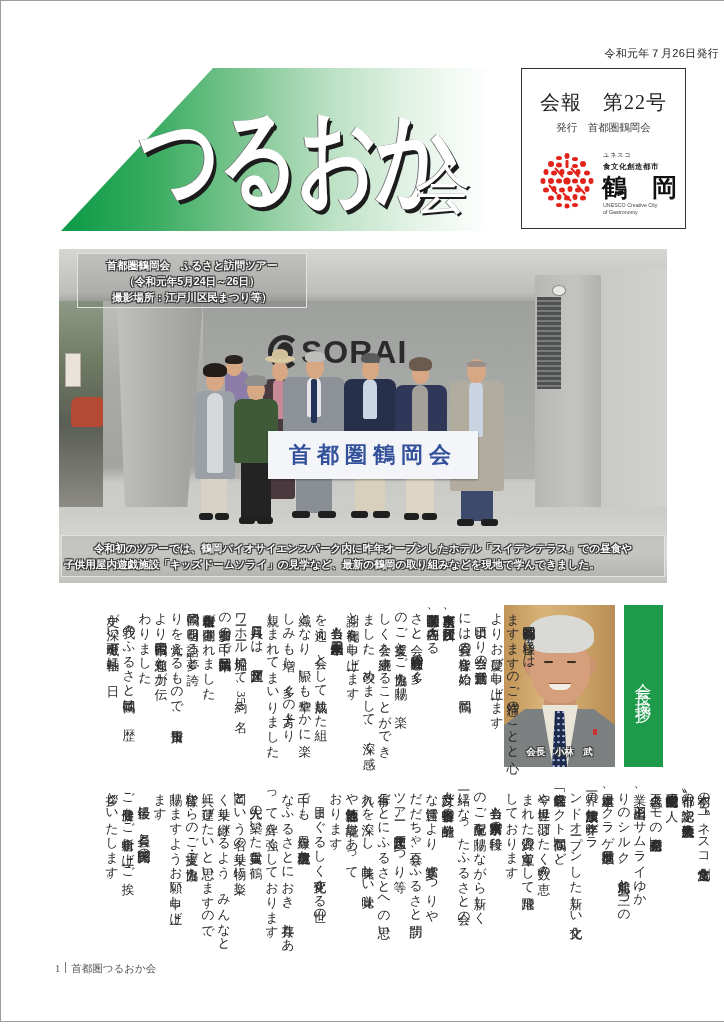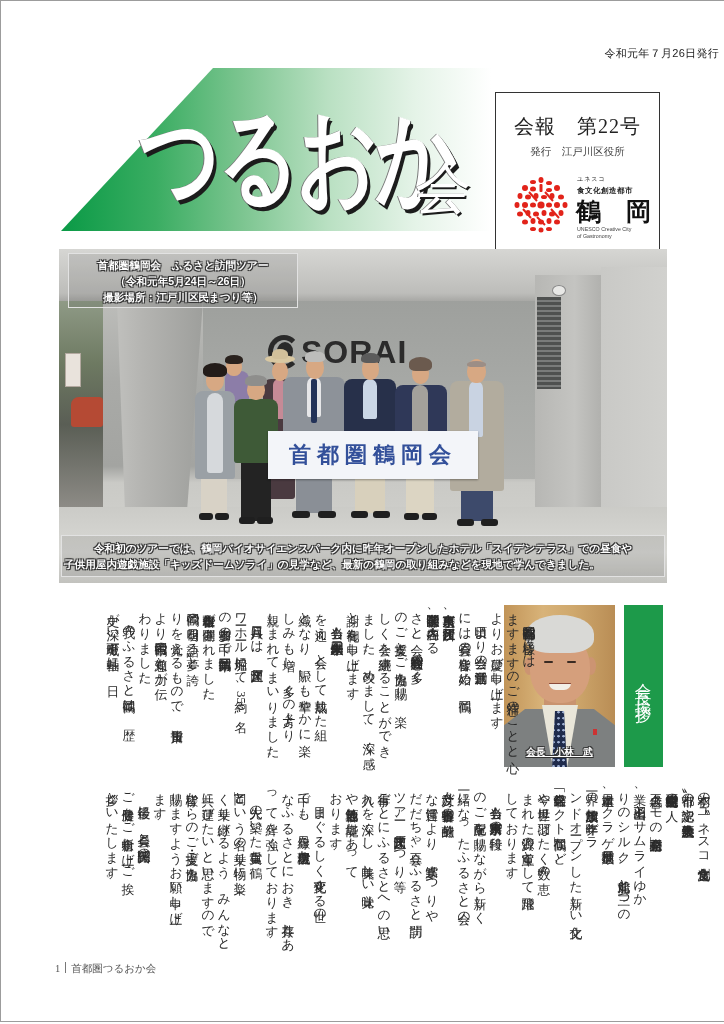--- a/index.html
+++ b/index.html
@@ -11,21 +11,21 @@
   .title-band { position:absolute; left:60px; top:67px; width:430px; height:163px;
     clip-path:polygon(152px 0, 430px 0, 430px 163px, 0 163px);
     background:linear-gradient(90deg,#0a9a46 0%,#3aad62 22%,#7cc590 42%,#b9e0c2 62%,#e4f3e7 82%,#ffffff 100%); }
   .title-prefix { position:absolute; left:62px; top:71px; font-size:33px; font-weight:bold; color:#1e1e1e; letter-spacing:5px; font-style:italic; }
   .title-main { position:absolute; left:138px; top:86px; font-size:80px; color:#ffffff; letter-spacing:-3px;
     transform:scale(1,1.32); transform-origin:top left; font-weight:bold;
     text-shadow:3px 3px 0 #1c1c1c, 1px 1px 0 #444, -1px 0 0 #777; white-space:nowrap; }
   .title-suffix { position:absolute; left:414px; top:150px; font-size:56px; color:#ffffff;
     transform:skewX(-8deg); text-shadow:2px 2px 0 #1c1c1c, -1px 0 0 #777; }
 
-  .issue-box { position:absolute; left:494px; top:67px; width:163px; height:159px; border:1.5px solid #333; background:#fff;margin-top:24px; }
+  .issue-box { position:absolute; left:520px; top:67px; width:163px; height:159px; border:1.5px solid #333; background:#fff; }
   .issue-label { position:absolute; left:0; right:0; top:20px; text-align:center; font-size:20px; color:#222; letter-spacing:1px; white-space:pre; }
   .publisher { position:absolute; left:0; right:0; top:52px; text-align:center; font-size:10.5px; color:#444; white-space:pre; }
   .logo-mark { position:absolute; left:15px; top:82px; width:60px; height:60px; }
   .logo-kana { position:absolute; left:81px; top:82px; font-size:6px; color:#222; letter-spacing:1px; }
   .logo-sub { position:absolute; left:81px; top:93px; font-size:7.5px; font-weight:bold; color:#222; letter-spacing:0.5px; }
   .logo-city { position:absolute; left:80px; top:102px; font-size:25px; font-weight:bold; color:#111; white-space:pre; }
   .logo-en1 { position:absolute; left:81px; top:133px; font-family:"Liberation Sans","DejaVu Sans",sans-serif; font-size:5.3px; color:#444; }
   .logo-en2 { position:absolute; left:81px; top:140px; font-family:"Liberation Sans","DejaVu Sans",sans-serif; font-size:5.3px; color:#444; }
 
   
@@ -52,36 +52,36 @@
   .person { position:absolute; }
   .head { position:absolute; border-radius:50% 50% 46% 46%; background:#d7a883; }
   .hair { position:absolute; border-radius:50% 50% 30% 30%; }
   .torso { position:absolute; border-radius:8px 8px 3px 3px; }
   .legs { position:absolute; border-radius:2px; }
   .shoe { position:absolute; height:7px; background:#1f1f1f; border-radius:3px; }
 
   .banner { left:209px; top:182px; width:210px; height:48px; background:#f3f5f9; box-shadow:0 1px 2px rgba(0,0,0,0.35);
     display:flex; align-items:center; justify-content:center; font-size:22px; font-weight:bold; color:#33509a; letter-spacing:6px; white-space:nowrap; }
 
-  .cap-top { left:9px; top:4px; width:230px; height:55px; border:1.5px solid #e2e2e2; background:rgba(60,60,60,0.12); box-sizing:border-box;
+  .cap-top { left:18px; top:4px; width:230px; height:55px; border:1.5px solid #e2e2e2; background:rgba(60,60,60,0.12); box-sizing:border-box;
     display:flex; flex-direction:column; align-items:center; justify-content:center; }
   .cap-bottom { left:2px; top:286px; width:604px; height:42px; border:1.5px solid #e2e2e2; background:rgba(60,60,60,0.12); box-sizing:border-box;
     display:flex; flex-direction:column; justify-content:center; padding-left:2px; }
   .cap-line { font-family:"Liberation Sans","DejaVu Sans",sans-serif; font-weight:bold; color:#ffffff; font-size:10.6px; line-height:16px; white-space:nowrap;
     text-shadow:-1px -1px 0 #333,1px -1px 0 #333,-1px 1px 0 #333,1px 1px 0 #333,0 0 2px #000; }
   .cap-line.indent { padding-left:30px; }
 
   
   .vtext { position:absolute; writing-mode:vertical-rl; white-space:pre; font-size:12.8px; line-height:16px; letter-spacing:0.1px; color:#2a2a2a; }
   .v-top { right:234px; top:603px; }
   .v-bottom { right:59px; top:783px; }
 
   .portrait { position:absolute; left:503px; top:604px; width:111px; height:162px; overflow:hidden;
     background:linear-gradient(90deg,#c19458 0%,#d8b379 35%,#cfa86d 62%,#b98d55 100%); }
-  .pt { position:absolute;text-decoration:underline; }
+  .pt { position:absolute; }
   .pt-suit { left:-6px; top:104px; width:123px; height:70px; background:#7d8080; clip-path:polygon(22% 0,78% 0,100% 30%,100% 100%,0 100%,0 30%); }
   .pt-shirt { left:38px; top:100px; width:36px; height:62px; background:#e9e6d9; clip-path:polygon(0 0,100% 0,70% 100%,30% 100%); }
   .pt-tie { left:48px; top:106px; width:15px; height:56px; background:radial-gradient(circle at 30% 20%,#9fb0d3 1px,transparent 1.5px) 0 0/5px 6px,#1f2b4c; clip-path:polygon(20% 0,80% 0,100% 100%,0 100%); }
   .pt-neck { left:40px; top:84px; width:32px; height:22px; background:#c9936f; }
   .pt-face { left:26px; top:28px; width:60px; height:70px; background:#d59f7c; border-radius:48% 48% 45% 45%; }
   .pt-hair { left:22px; top:10px; width:68px; height:38px; background:#d9d9d6; border-radius:50% 50% 35% 35%; }
   .pt-ear-l { left:20px; top:52px; width:10px; height:18px; background:#cc9472; border-radius:50%; }
   .pt-ear-r { left:82px; top:52px; width:10px; height:18px; background:#cc9472; border-radius:50%; }
   .pt-eye-l { left:40px; top:56px; width:9px; height:2px; background:#3a2a22; border-radius:2px; }
   .pt-eye-r { left:63px; top:56px; width:9px; height:2px; background:#3a2a22; border-radius:2px; }
@@ -103,21 +103,21 @@
 <div class="page">
 
   <div class="issue-date">令和元年７月26日発行</div>
 
   <div class="title-band"></div>
   <div class="title-main">つるおか</div>
   <div class="title-suffix">会</div>
 
   <div class="issue-box">
     <div class="issue-label">会報　第22号</div>
-    <div class="publisher">発行　江戸川区役所</div>
+    <div class="publisher">発行　首都圏鶴岡会</div>
     <svg class="logo-mark" viewBox="0 0 60 60">
       <g fill="#e2231a">
         <ellipse cx="22" cy="7" rx="3" ry="2"></ellipse>
           <ellipse cx="30" cy="5" rx="2.5" ry="3"></ellipse>
           <ellipse cx="38" cy="8" rx="3" ry="2"></ellipse>
         <ellipse cx="14" cy="13" rx="3" ry="3"></ellipse>
           <ellipse cx="22" cy="14" rx="3" ry="2.5"></ellipse>
           <rect x="28.5" y="9" width="3" height="8" rx="1"></rect>
           <ellipse cx="38" cy="15" rx="3" ry="2"></ellipse>
           <ellipse cx="46" cy="13" rx="3" ry="3"></ellipse>

